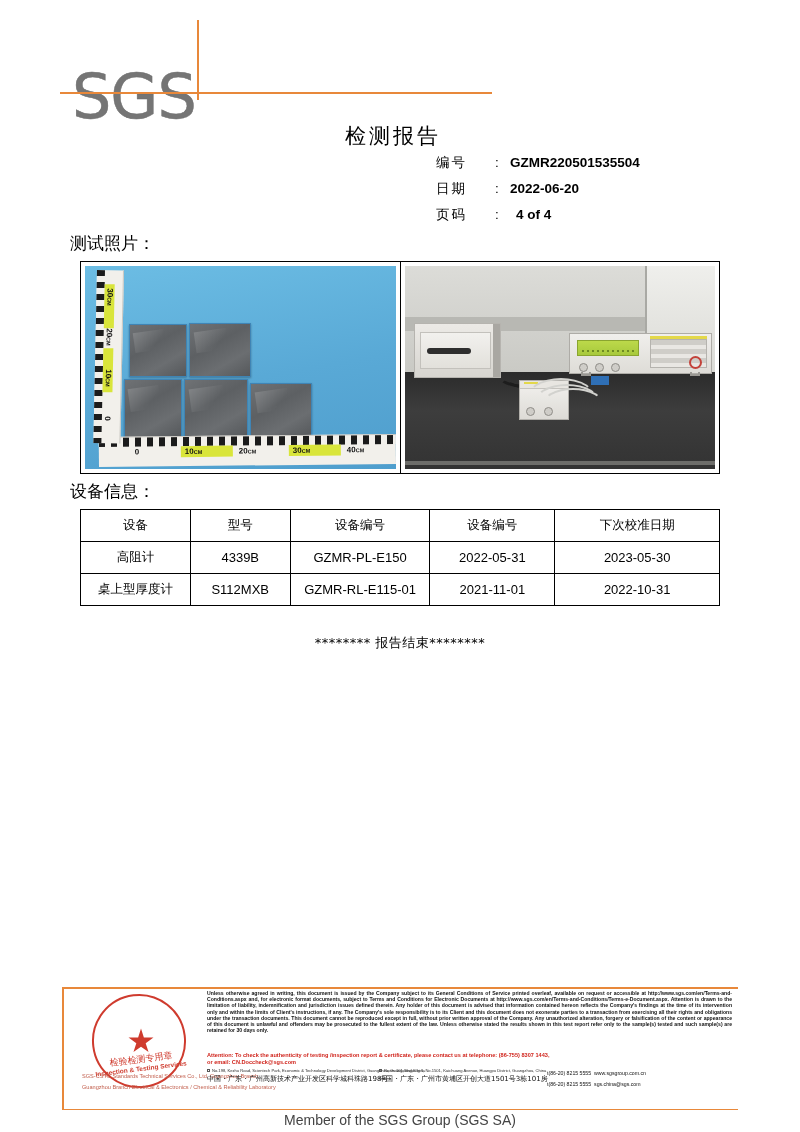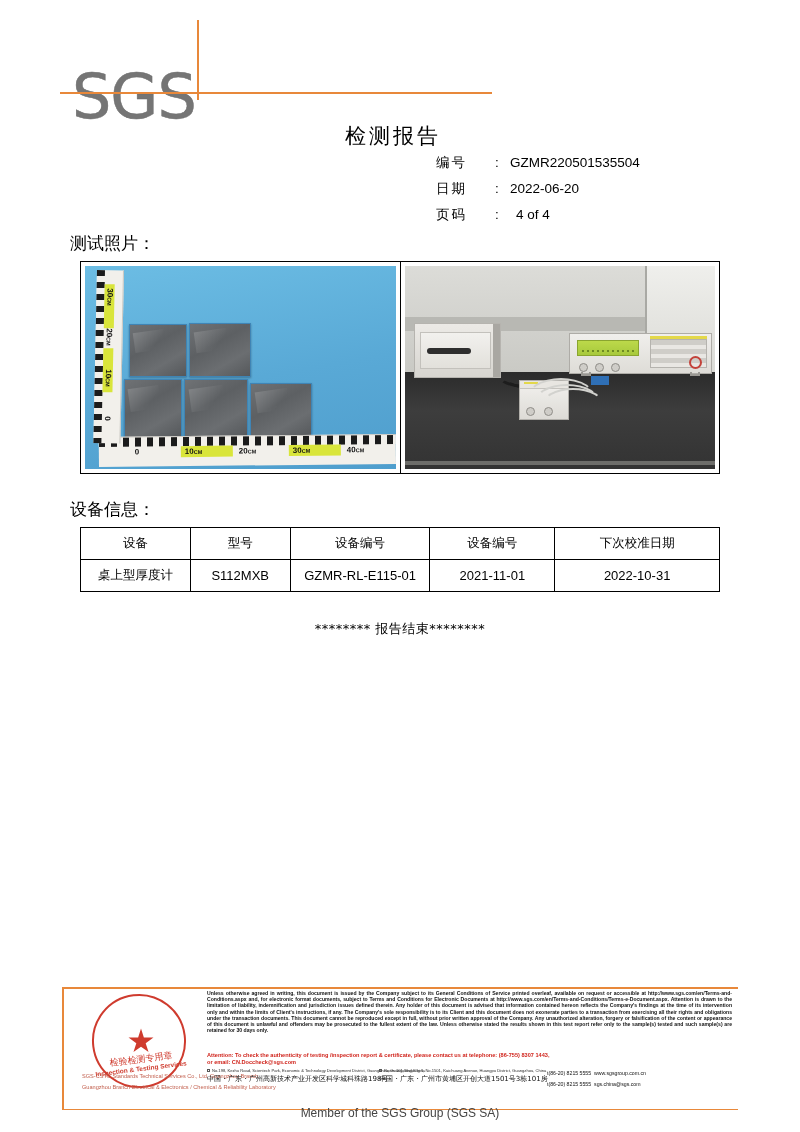--- a/index.html
+++ b/index.html
@@ -35,21 +35,21 @@
   .title-block { position:relative; height:120px; }
   .doc-title {
     position:absolute; left:345px; top:10px;
     font-size:21px; letter-spacing:3px;
     font-family:"DejaVu Sans","Liberation Sans",sans-serif;
   }
   .meta { position:absolute; left:436px; top:42px; }
   .meta-row { display:flex; align-items:baseline; height:26px; font-size:13.5px; }
   .meta-label { width:48px; letter-spacing:2px; font-family:"DejaVu Sans",sans-serif; }
   .meta-colon { width:26px; text-align:center; }
-  .meta-value { font-weight:normal; font-size:13.5px;text-align:center; }
+  .meta-value { font-weight:bold; font-size:13.5px;text-align:center; }
   .meta-value.pad { padding-left:6px; }
 
   
   .section-label {
     margin-left:70px; font-size:17px; margin-bottom:6px;
     font-family:"DejaVu Sans","Liberation Sans",sans-serif;
   }
 
   
   .photo-table {
@@ -227,22 +227,22 @@
   }
 
   .addr-block { position:absolute; left:207px; top:81px; width:530px; }
   .addr-col { position:absolute; font-family:"Liberation Sans",sans-serif; }
   .addr-en { font-size:4.1px; color:#2b2b2b; white-space:nowrap; line-height:6px; }
   .addr-cn { font-size:7px; color:#111; white-space:nowrap; font-family:"DejaVu Sans",sans-serif; line-height:11px; }
   .addr-box { display:inline-block; width:3px; height:3px; border:0.5px solid #555; margin-right:2px; }
   .contact { position:absolute; font-size:5.2px; line-height:11px; color:#111; font-family:"Liberation Sans",sans-serif; white-space:nowrap; }
 
   .member {
-    position:absolute; left:0; bottom:12px; width:800px; text-align:center;
-    font-size:12px; color:#444; font-family:"Liberation Sans",sans-serif;
+    position:absolute; left:0; bottom:4px; width:800px; text-align:center;
+    font-size:14px; color:#444; font-family:"Liberation Sans",sans-serif;
   }
 </style>
 </head>
 <body>
 
 <div class="header">
   <div class="sgs-logo">SGS</div>
   <div class="rule-h"></div>
   <div class="rule-v"></div>
 </div>
@@ -361,30 +361,37 @@
         <div class="bluecon" style="left:186px;top:110px;width:18px;height:9px;"></div>
         <div class="cable" style="left:120px;top:112px;width:72px;height:44px;"></div>
         <div class="cable" style="left:128px;top:118px;width:68px;height:40px;"></div>
         <div class="cable" style="left:136px;top:122px;width:64px;height:36px;"></div>
       </div>
     </td>
   </tr>
 </tbody>
   </table>
 
-<div class="section-label" style="margin-top:24px;">设备信息：</div>
+<div class="section-label" style="margin-top:6px;">设备信息：</div>
 
 <table class="equip-table">
   <tbody>
       <tr>
     <td style="width:110px;">设备</td>
     <td style="width:100px;">型号</td>
     <td style="width:140px;">设备编号</td>
     <td style="width:125px;">设备编号</td>
     <td style="width:165px;">下次校准日期</td>
+  </tr>
+  <tr>
+    <td>高阻计</td>
+    <td class="latin">4339B</td>
+    <td class="latin">GZMR-PL-E150</td>
+    <td class="latin">2022-05-31</td>
+    <td class="latin">2023-05-30</td>
   </tr>
   <tr>
     <td>桌上型厚度计</td>
     <td class="latin">S112MXB</td>
     <td class="latin">GZMR-RL-E115-01</td>
     <td class="latin">2021-11-01</td>
     <td class="latin">2022-10-31</td>
   </tr>
 </tbody>
   </table>

